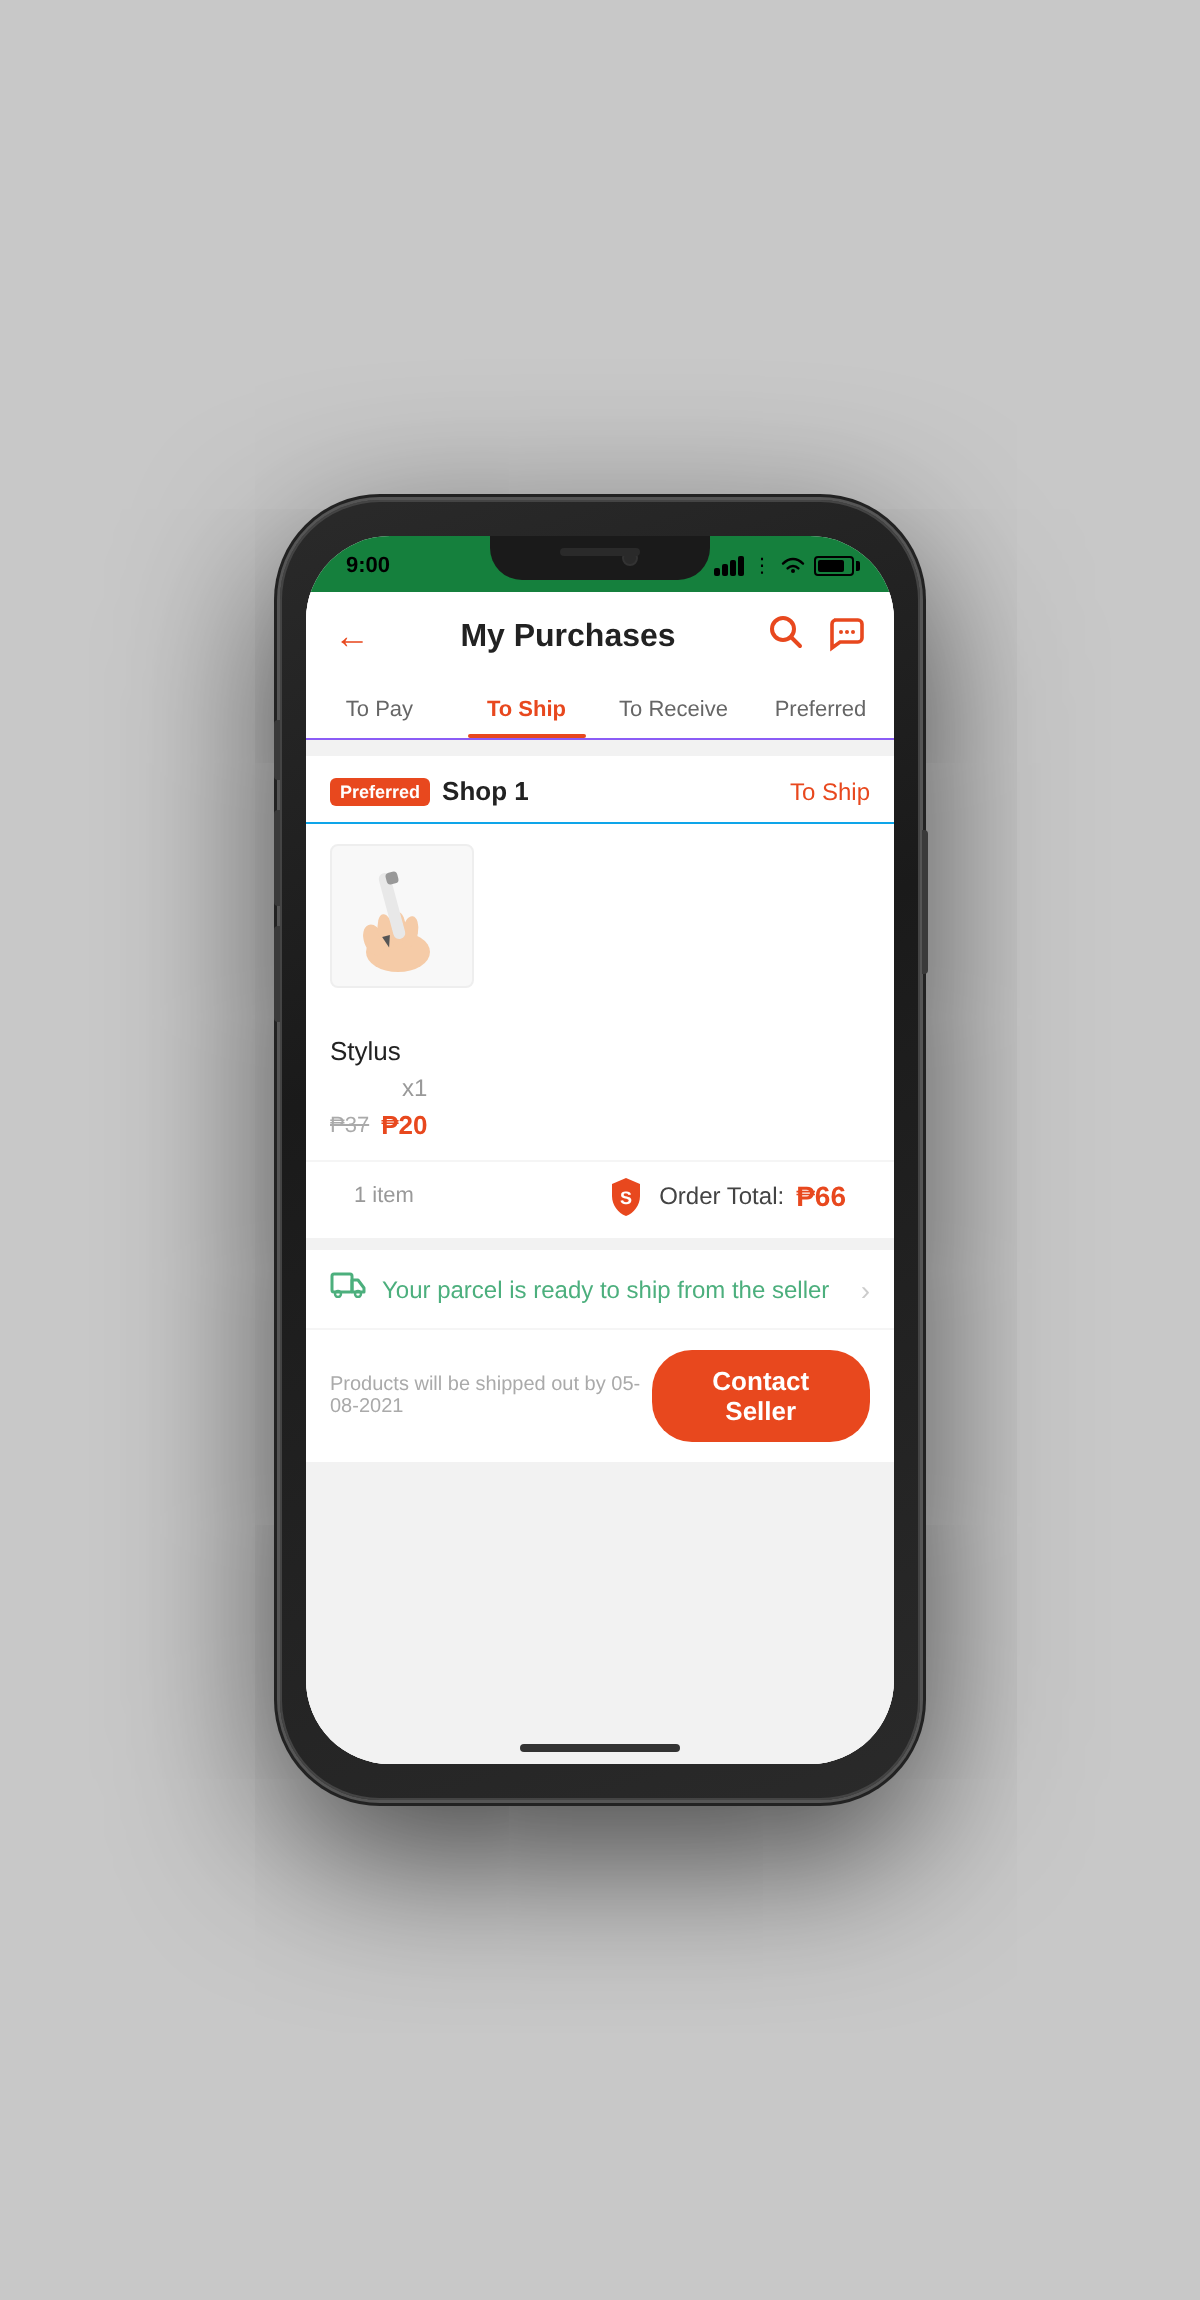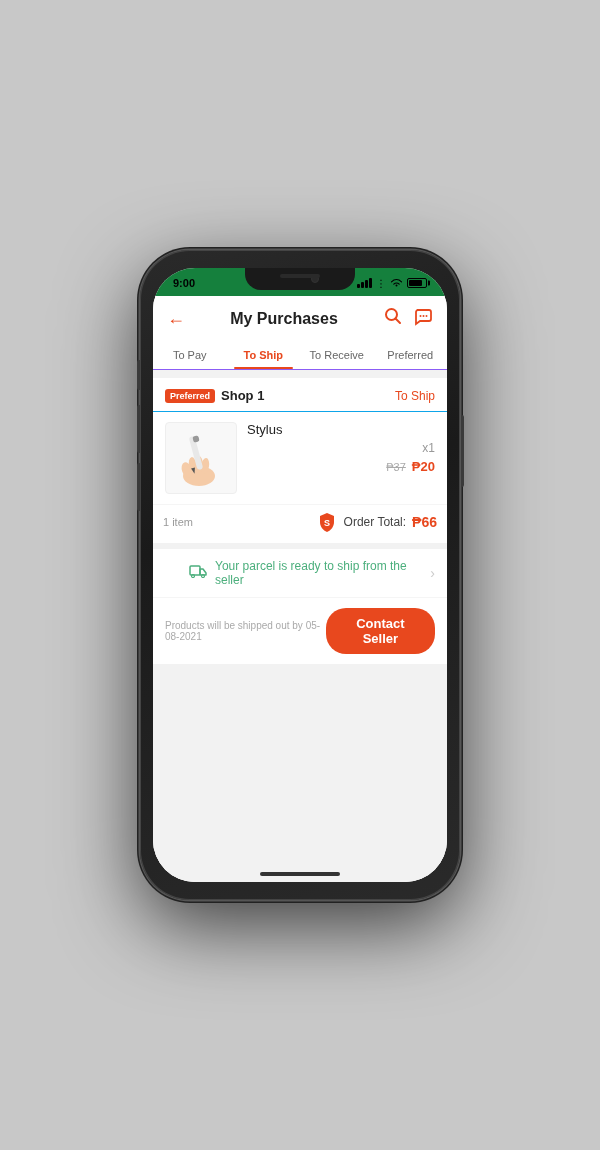--- a/index.html
+++ b/index.html
@@ -282,21 +282,22 @@
       color: #e8481e;
       font-size: 12px;
       font-weight: 500;
     }
 
     
     .product-row {
       display: flex;
       align-items: flex-start;
       padding: 10px 12px;
-      gap: 10px;
+      gap: 24px;
+      flex-direction: column;
     }
     .product-image {
       width: 72px;
       height: 72px;
       background: #f8f8f8;
       border: 1px solid #eee;
       border-radius: 4px;
       overflow: hidden;
       flex-shrink: 0;
       display: flex;
@@ -338,21 +339,21 @@
       font-size: 13px;
       color: #e8481e;
       font-weight: 600;
     }
 
     
     .order-total-row {
       display: flex;
       align-items: center;
       justify-content: space-between;
-      padding: 6px 10px 10px;
+      padding: 6px 24px 10px;
       border-top: 1px solid #f5f5f5;
     }
     .items-count {
       font-size: 11px;
       color: #999;
     }
     .total-right {
       display: flex;
       align-items: center;
       gap: 6px;
@@ -379,21 +380,20 @@
       padding: 10px 12px;
       display: flex;
       align-items: center;
       justify-content: space-between;
       cursor: pointer;
     }
     .shipping-left {
       display: flex;
       align-items: center;
       gap: 8px;
-      margin-left: 24px;
     }
     .truck-icon {
       color: #4caf7d;
       font-size: 16px;
     }
     .shipping-text {
       font-size: 12px;
       color: #4caf7d;
       font-weight: 500;
     }

